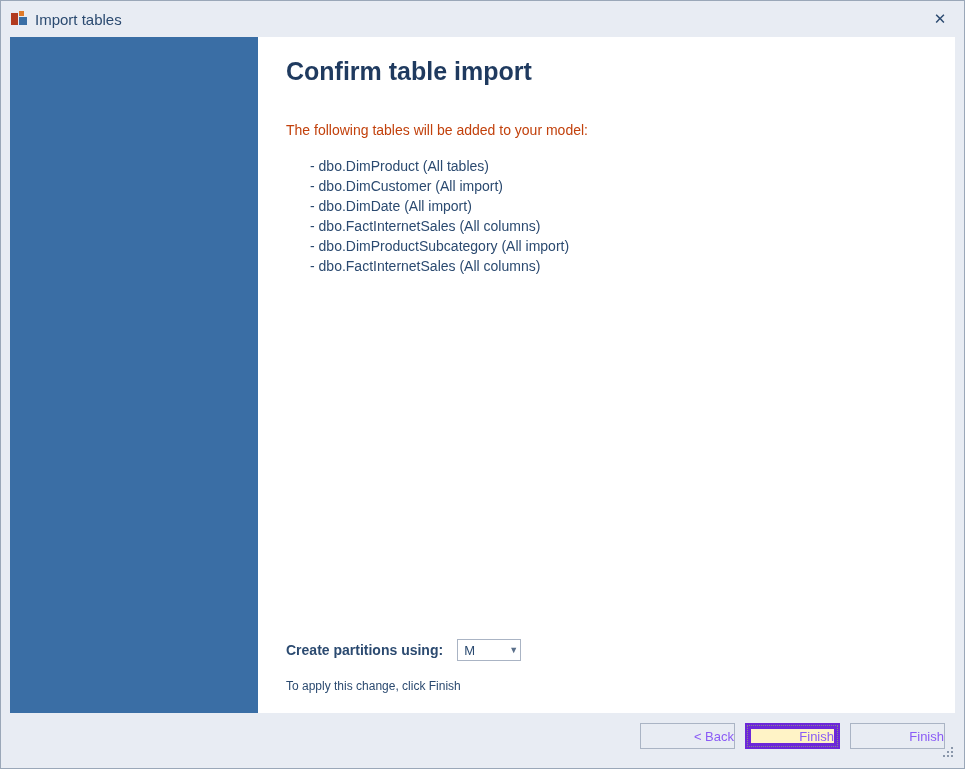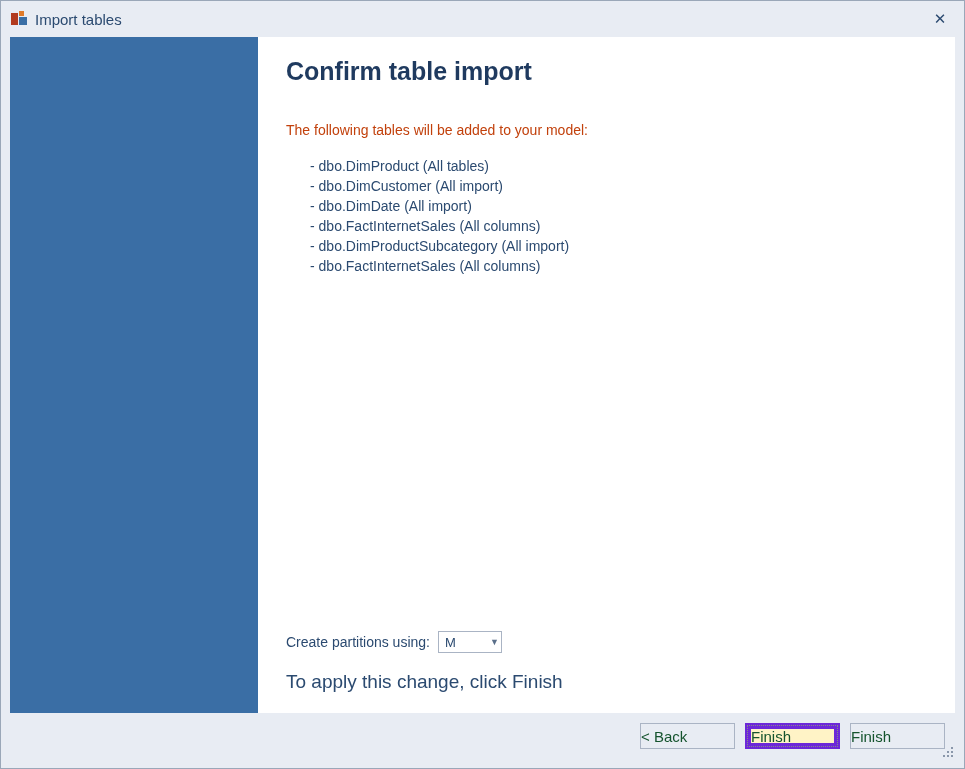--- a/index.html
+++ b/index.html
@@ -100,59 +100,59 @@
     content: "- ";
   }
   .spacer { flex: 1; }
   .partition-row {
     display: flex;
     align-items: center;
     margin-bottom: 18px;
     font-size: 14px;
     color: #2b4a70;
   }
-  .partition-row label { margin-right: 8px; }
+  .partition-row label { margin-right: 14px; font-weight: bold; }
   .partition-row .combo {
     width: 64px; height: 22px;
     border: 1px solid #aab4c4;
     background: #fff;
     display: flex;
     align-items: center;
     justify-content: space-between;
     padding: 0 2px 0 6px;
     font-size: 13px;
     color: #2b4a70;
     cursor: pointer;
   }
   .partition-row .combo .arrow {
     font-size: 9px;
     color: #5a6f8a;
   }
   .apply-text {
-    font-size: 19px;
+    font-size: 12px;
     color: #2b4a70;
   }
   .button-row {
     height: 46px;
     display: flex;
     align-items: center;
     justify-content: flex-end;
     gap: 10px;
     padding: 0 10px 0 0;
     position: relative;
   }
   .button-row .btn {
     width: 95px; height: 26px;
     border: 1px solid #aab4c4;
     background: #e8ecf3;
     display: flex;
     align-items: center;
-    justify-content: flex-start;
-    font-size: 15px;
-    color: #14532d;
+    justify-content: flex-end;
+    font-size: 13px;
+    color: #8b5cf6;
     cursor: pointer;
     user-select: none;
   }
   .button-row .btn.primary {
     border: 6px solid #6d28d9;
     background: #fff3c6;
     outline: 1px dotted #888;
     outline-offset: -3px;
   }
   .resize-grip {

